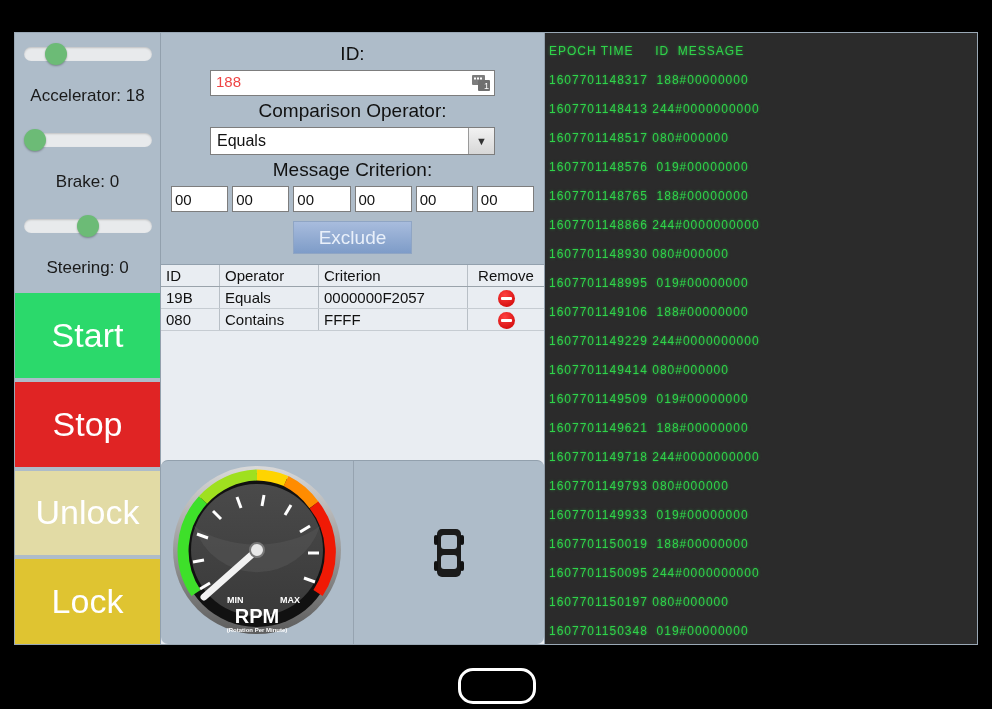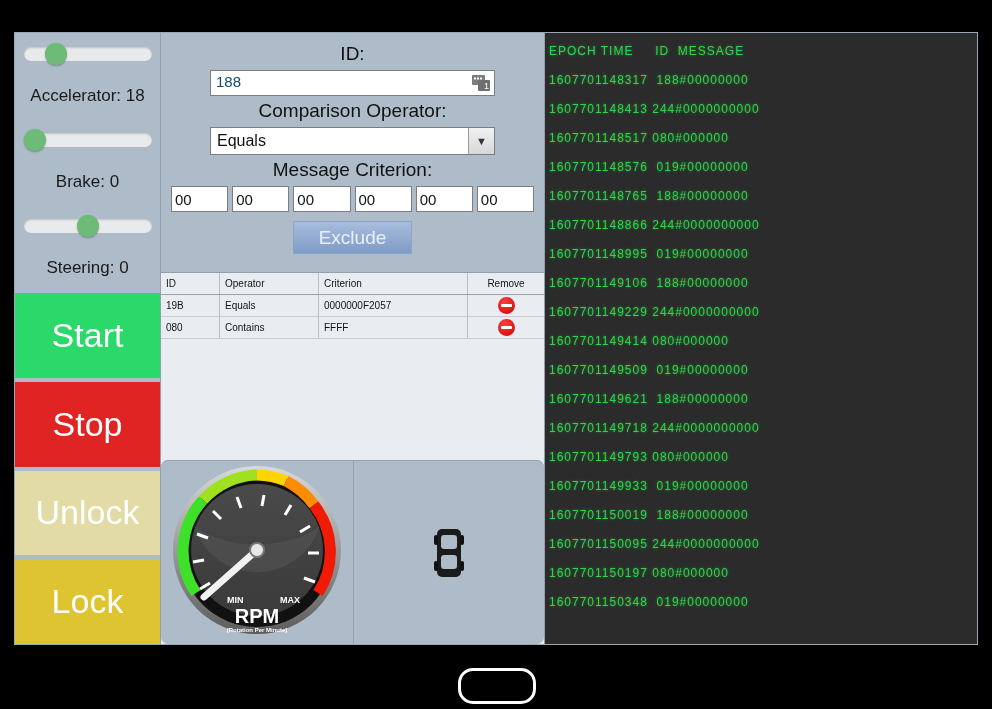--- a/index.html
+++ b/index.html
@@ -45,21 +45,21 @@
     background:#aebcc9;padding:6px 10px 10px 10px;
     border-bottom:1px solid #92a0ad;
   }
   .form-label{
     text-align:center;font-size:19px;color:#111;margin:4px 0 5px 0;
   }
   .id-row{position:relative;width:285px;margin:0 auto;}
   .txt-input{
     width:100%;height:26px;box-sizing:border-box;
     border:1px solid #7d7d7d;background:#fff;
-    font-size:15px;color:#0c4a6e;padding:2px 28px 2px 5px;
+    font-size:15px;color:#ef4444;padding:2px 28px 2px 5px;
     font-family:"Liberation Sans",sans-serif;
   }
   .spin-ico{
     position:absolute;right:3px;top:3px;width:21px;height:20px;
     cursor:pointer;
   }
   .sel-row{width:285px;margin:0 auto;position:relative;}
   .sel-input{
     width:100%;height:28px;box-sizing:border-box;
     border:1px solid #7d7d7d;background:#fff;
@@ -73,30 +73,30 @@
     display:flex;align-items:center;justify-content:center;
     font-size:11px;color:#333;cursor:pointer;
   }
   .crit-row{display:flex;gap:4px;margin-top:2px;}
   .crit-cell{
     flex:1;height:26px;box-sizing:border-box;border:1px solid #7d7d7d;
     background:#fff;font-size:15px;color:#111;
     padding:4px 3px;display:flex;align-items:center;
   }
   .exclude-btn{
-    display:block;margin:9px auto 8px auto;width:117px;height:31px;
+    display:block;margin:9px auto 0 auto;width:117px;height:31px;
     background:linear-gradient(#a8bcdd,#7e9cc8);
     border:1px solid #8fa5c4;color:#e9f0fa;font-size:19px;
     display:flex;align-items:center;justify-content:center;cursor:pointer;
   }
   
   .tbl{width:100%;border-collapse:collapse;background:#e9edf2;}
   .tbl th,.tbl td{
     border-right:1px solid #b8bfc6;border-bottom:1px solid #c6ccd2;
-    font-size:10px;color:#111;font-weight:normal;text-align:left;
+    font-size:15px;color:#111;font-weight:normal;text-align:left;
     padding:1px 5px;height:19px;
   }
   .tbl th{background:#e9edf2;border-bottom:1px solid #9aa3ab;}
   .col-id{width:48px;}.col-op{width:88px;}.col-rm{width:66px;text-align:center;}
   .tbl td.rm{text-align:center;border-right:none;}
   .tbl th.rm{text-align:center;border-right:none;}
   .rm-ico{
     display:inline-block;width:17px;height:17px;border-radius:50%;
     background:radial-gradient(circle at 40% 30%,#ff4141,#c90000);
     position:relative;cursor:pointer;vertical-align:middle;
@@ -297,20 +297,21 @@
     </div>
 
     <div class="log-col">
       <div class="log-line log-head">EPOCH TIME     ID  MESSAGE</div>
       <div class="log-line">1607701148317  188#00000000</div>
       <div class="log-line">1607701148413 244#0000000000</div>
       <div class="log-line">1607701148517 080#000000</div>
       <div class="log-line">1607701148576  019#00000000</div>
       <div class="log-line">1607701148765  188#00000000</div>
       <div class="log-line">1607701148866 244#0000000000</div>
+      <div class="log-line">1607701148930 080#000000</div>
       <div class="log-line">1607701148995  019#00000000</div>
       <div class="log-line">1607701149106  188#00000000</div>
       <div class="log-line">1607701149229 244#0000000000</div>
       <div class="log-line">1607701149414 080#000000</div>
       <div class="log-line">1607701149509  019#00000000</div>
       <div class="log-line">1607701149621  188#00000000</div>
       <div class="log-line">1607701149718 244#0000000000</div>
       <div class="log-line">1607701149793 080#000000</div>
       <div class="log-line">1607701149933  019#00000000</div>
       <div class="log-line">1607701150019  188#00000000</div>

